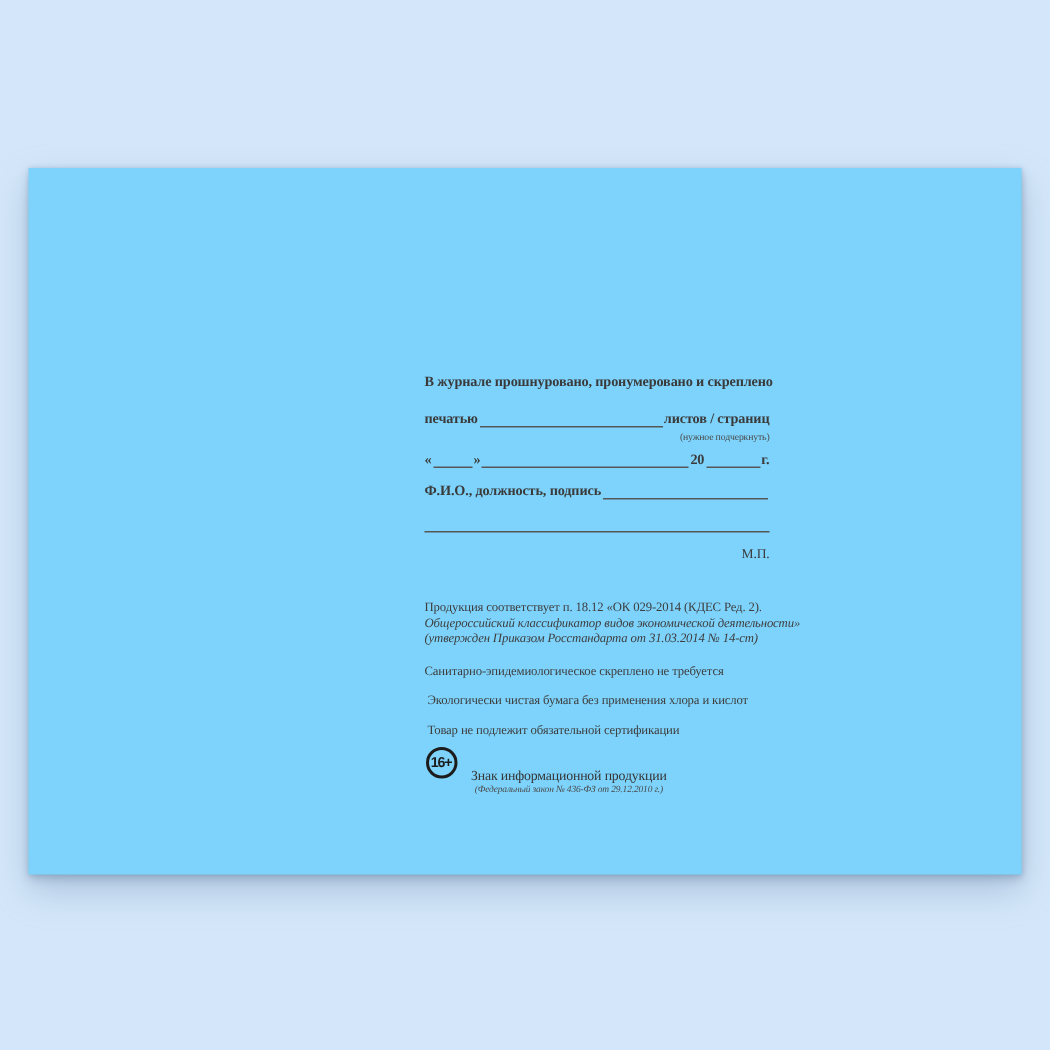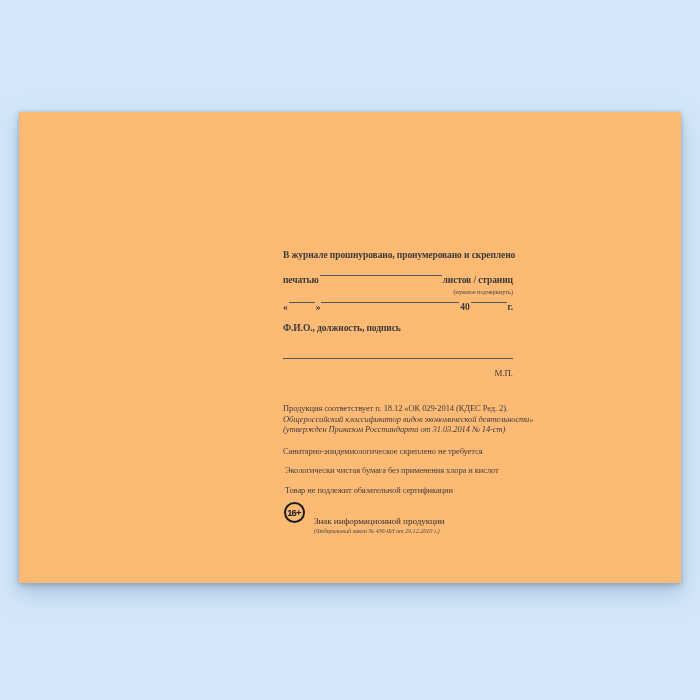--- a/index.html
+++ b/index.html
@@ -8,65 +8,65 @@
     background: #d4e7fa;
     font-family: "Liberation Serif", "DejaVu Serif", serif;
   }
   .scene {
     position: relative; width: 700px; height: 700px;
     background: #d4e7fa;
   }
   .page {
     position: absolute; left: 19px; top: 112px;
     width: 662px; height: 471px;
-    background: #fdba74;
+    background: #7dd3fc;
     box-shadow: 0 3px 6px rgba(108,134,164,0.45),
                 0 10px 22px rgba(120,150,185,0.45),
                 0 0 3px rgba(110,140,170,0.30);
   }
   .content {
     position: absolute; left: 264px; top: 137px;
     width: 230px;
     color: #3a3a3a;
   }
   
   .bind-block { font-weight: 700; font-size: 9.5px; letter-spacing: -0.1px; }
   .statement { white-space: nowrap; line-height: 13px; }
-  .row { display: flex; align-items: flex-start; line-height: 13px; white-space: nowrap; }
+  .row { display: flex; align-items: flex-end; line-height: 13px; white-space: nowrap; }
   .fill {
     flex: 1 1 auto; height: 1px;
     border-bottom: 1px solid #565656;
     margin: 0 1px 2px 1px;
   }
   .fill.fixed-26 { flex: 0 0 26px; }
   .fill.fixed-36 { flex: 0 0 36px; }
   .sheets-row { margin-top: 12px; }
   .underline-note {
     text-align: right; font-weight: 400; font-size: 6.5px;
     color: #4a4a4a; line-height: 8px; margin-top: 1px;
   }
   .date-row { margin-top: 5px; }
-  .signer-row { margin-top: 8px; flex-direction: column; }
+  .signer-row { margin-top: 8px; }
   .signature-line {
     margin-top: 18px; height: 1px;
     border-bottom: 1px solid #565656;
   }
   .stamp { margin-top: 9px; text-align: right; font-weight: 400; font-size: 9px; font-family: Liberation Serif, serif; }
   
   .comp-block {
     margin-top: 25px; font-size: 8.5px; letter-spacing: -0.1px;
     color: #3e3e3e; font-weight: 400;
   }
   .comp-block .line { white-space: nowrap; line-height: 10.5px; }
   .italic { font-style: italic; }
   .sanitary { margin-top: 11px; }
   .cert { margin-top: 9px; padding-left: 2px; }
   .eco { margin-top: 9px; padding-left: 2px; }
   
-  .age-row { margin-top: 7px; display: flex; align-items: flex-start; gap: 9px; padding-left: 1px; }
+  .age-row { margin-top: 7px; display: flex; align-items: flex-start; gap: 9px; padding-left: 1px; text-align: center; }
   .age-badge {
     flex: 0 0 auto;
     width: 21px; height: 21px;
     border: 2.3px solid #1c1c1c; border-radius: 50%;
     display: flex; align-items: center; justify-content: center;
     font-family: "Liberation Sans", "DejaVu Sans", sans-serif;
     font-weight: 700; font-size: 9.5px; letter-spacing: -0.8px;
     color: #1c1c1c; box-sizing: border-box; padding-right: 1px;
   }
   .age-text { margin-top: 14px; }
@@ -92,21 +92,21 @@
           <span>листов / страниц</span>
         </div>
 
         <div class="underline-note">(нужное подчеркнуть)</div>
 
         <div class="row date-row">
           <span>«</span>
           <span class="fill fixed-26"></span>
           <span>»</span>
           <span class="fill"></span>
-          <span>40</span>
+          <span>20</span>
           <span class="fill fixed-36"></span>
           <span>г.</span>
         </div>
 
         <div class="row signer-row">
           <span>Ф.И.О., должность, подпись</span>
           <span class="fill"></span>
         </div>
 
         <div class="signature-line"></div>

